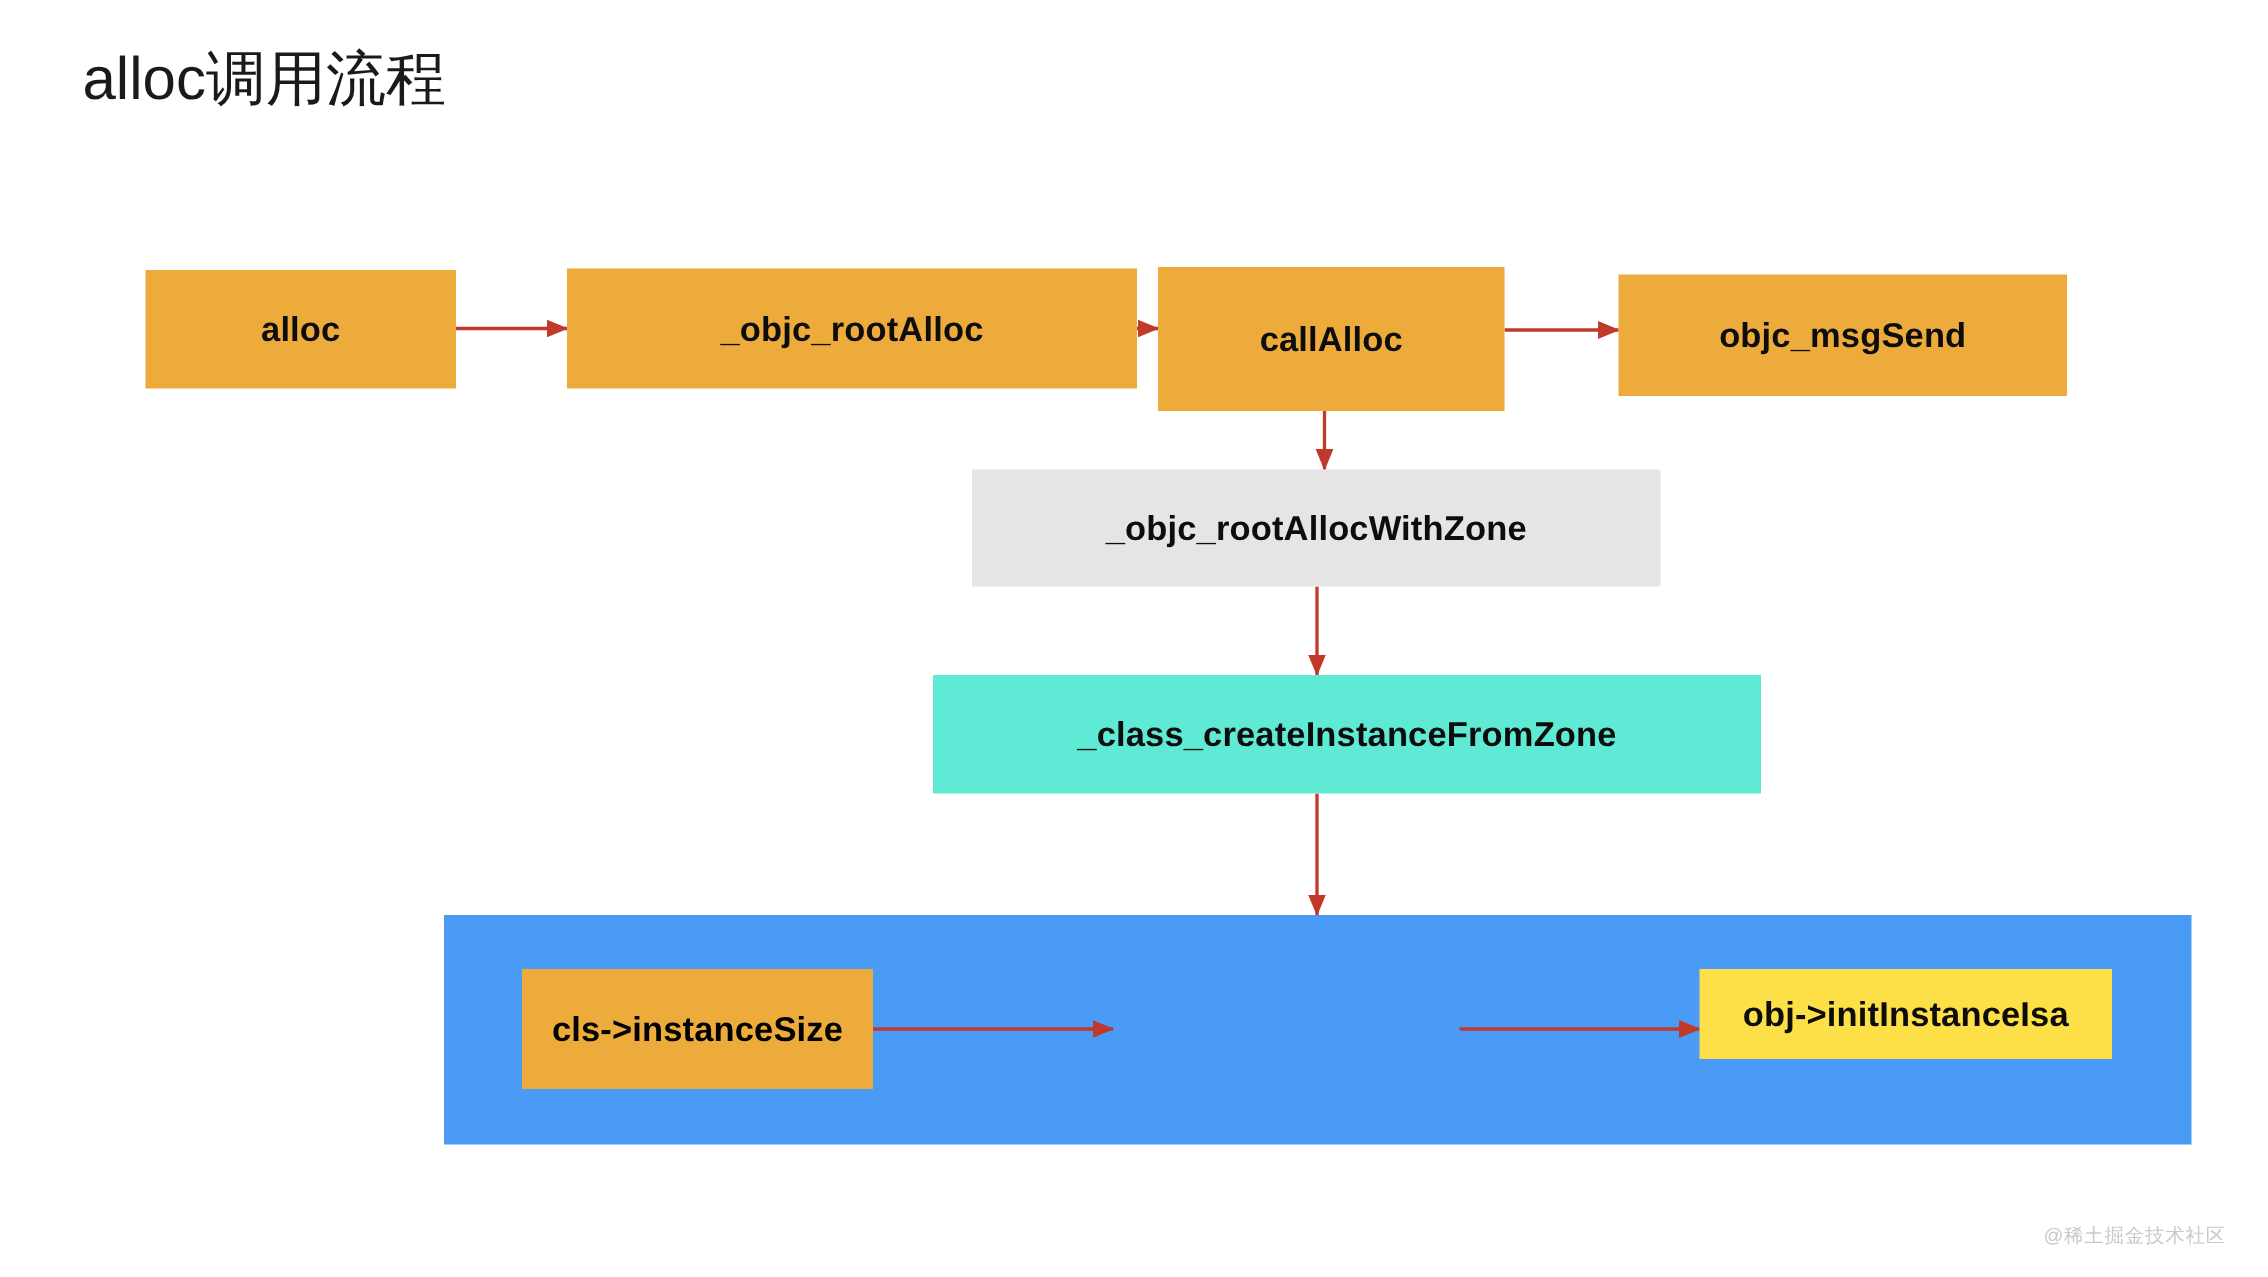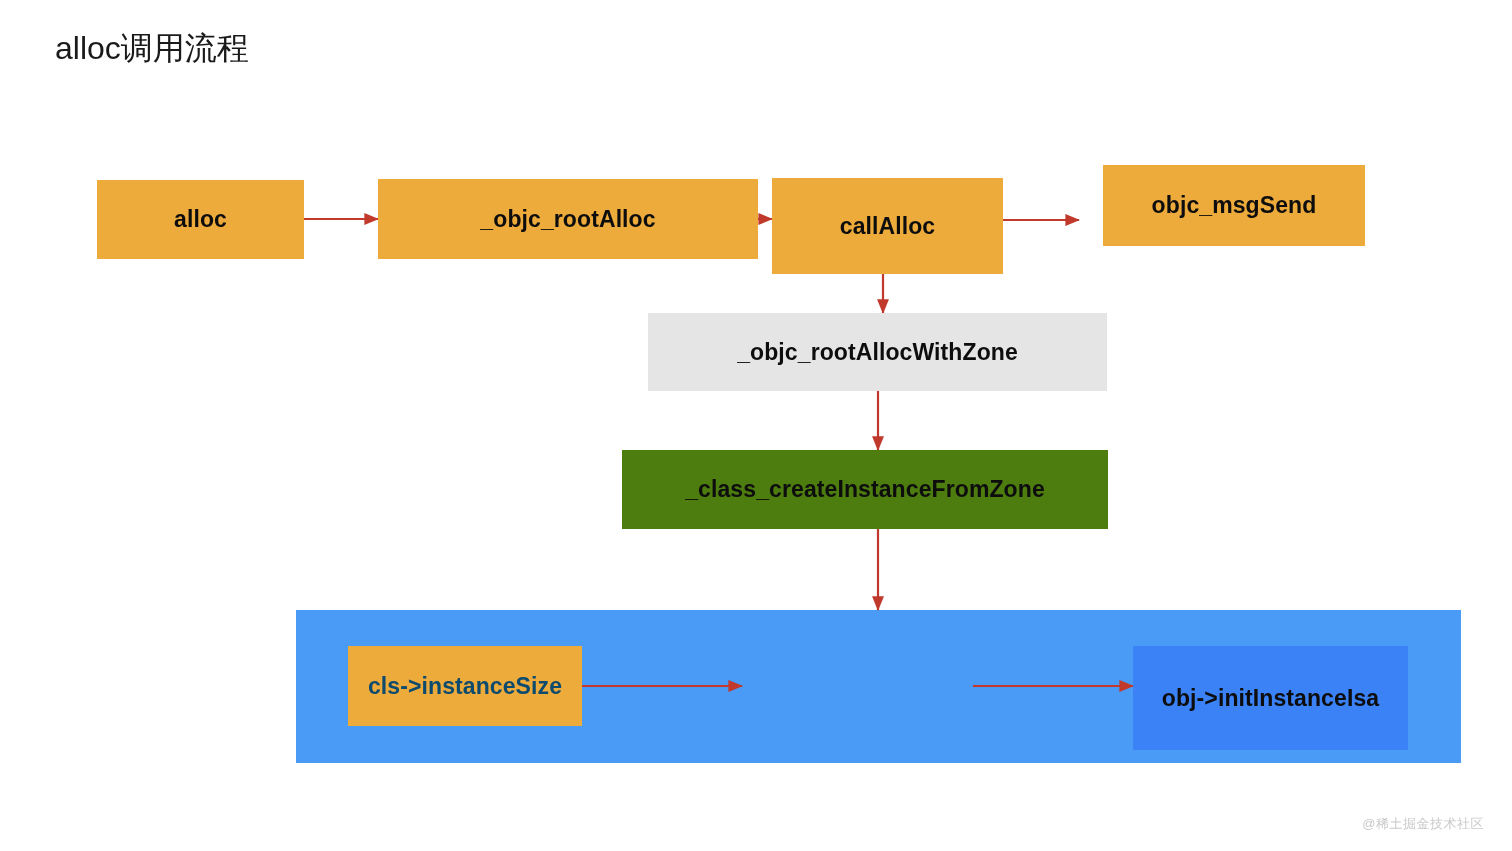--- a/index.html
+++ b/index.html
@@ -19,21 +19,21 @@
     position: absolute;
     left: 0;
     top: 0;
     width: 1512px;
     height: 851px;
   }
   #page-title {
     position: absolute;
     left: 55px;
     top: 30px;
-    font-size: 32px;
+    font-size: 40px;
     font-weight: 400;
     color: #1a1a1a;
     letter-spacing: 0px;
     white-space: nowrap;
     line-height: 1.15;
   }
   .node {
     position: absolute;
     background: #EDAB3C;
     display: flex;
@@ -99,31 +99,31 @@
 
   <div class="node" id="node-0" style="left: 97px; top: 180px; width: 207px; height: 79px; background: rgb(237, 171, 60); color: rgb(13, 13, 13);">
       <span>alloc</span>
     </div>
   <div class="node" id="node-1" style="left: 378px; top: 179px; width: 380px; height: 80px; background: rgb(237, 171, 60); color: rgb(13, 13, 13);">
       <span>_objc_rootAlloc</span>
     </div>
   <div class="node" id="node-2" style="left: 772px; top: 178px; width: 231px; height: 96px; background: rgb(237, 171, 60); color: rgb(13, 13, 13);">
       <span>callAlloc</span>
     </div>
-  <div class="node" id="node-3" style="left: 1079px; top: 165px; width: 262px; height: 81px; background: rgb(237, 171, 60); color: rgb(13, 13, 13); margin-left: 24px;">
+  <div class="node" id="node-3" style="left: 1079px; top: 183px; width: 299px; height: 81px; background: rgb(237, 171, 60); color: rgb(13, 13, 13);">
       <span>objc_msgSend</span>
     </div>
   <div class="node" id="node-4" style="left: 648px; top: 313px; width: 459px; height: 78px; background: #e5e5e5; color: rgb(13, 13, 13);">
       <span>_objc_rootAllocWithZone</span>
     </div>
-  <div class="node" id="node-5" style="left: 622px; top: 450px; width: 486px; height: 79px; background: #4d7c0f; color: rgb(13, 13, 13);">
+  <div class="node" id="node-5" style="left: 622px; top: 450px; width: 552px; height: 79px; background: #5eead4; color: rgb(13, 13, 13);">
       <span>_class_createInstanceFromZone</span>
     </div>
-  <div class="node" id="node-6" style="left: 348px; top: 646px; width: 234px; height: 80px; background: rgb(237, 171, 60); color: #0c4a6e;">
+  <div class="node" id="node-6" style="left: 348px; top: 646px; width: 234px; height: 80px; background: rgb(237, 171, 60); color: #000000;">
       <span>cls-&gt;instanceSize</span>
     </div>
-  <div class="node" id="node-8" style="left: 1133px; top: 646px; width: 275px; height: 104px; background: #3b82f6; color: rgb(13, 13, 13);">
+  <div class="node" id="node-8" style="left: 1133px; top: 646px; width: 275px; height: 60px; background: #fde047; color: rgb(13, 13, 13);">
       <span>obj-&gt;initInstanceIsa</span>
     </div>
 
   <div id="watermark">@稀土掘金技术社区</div>
 
 </div>
 
 </body></html>

